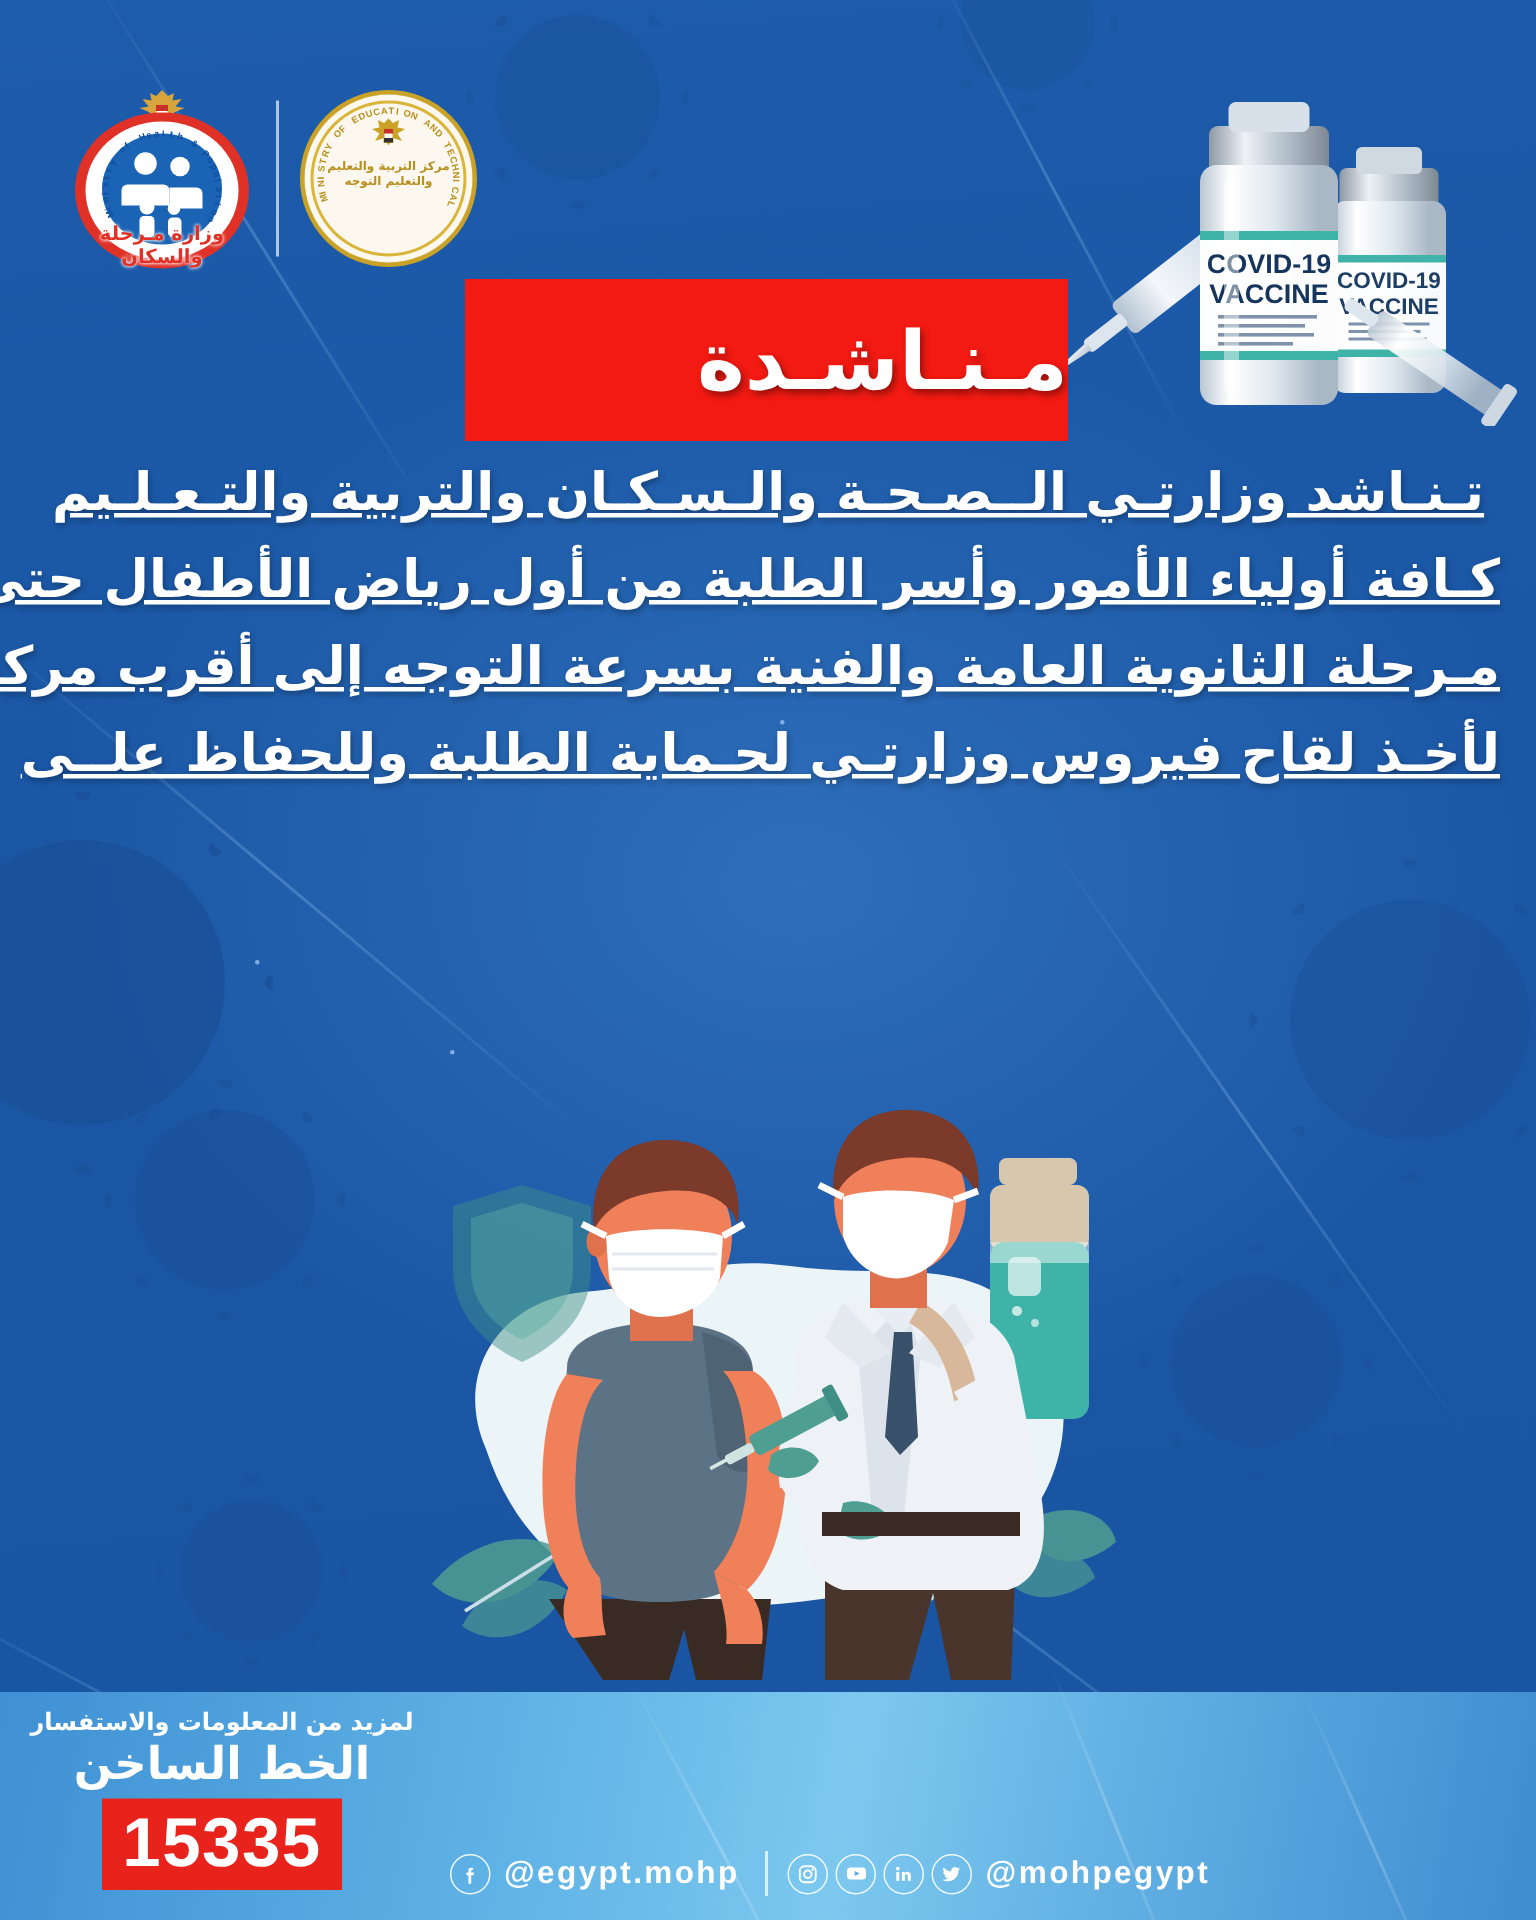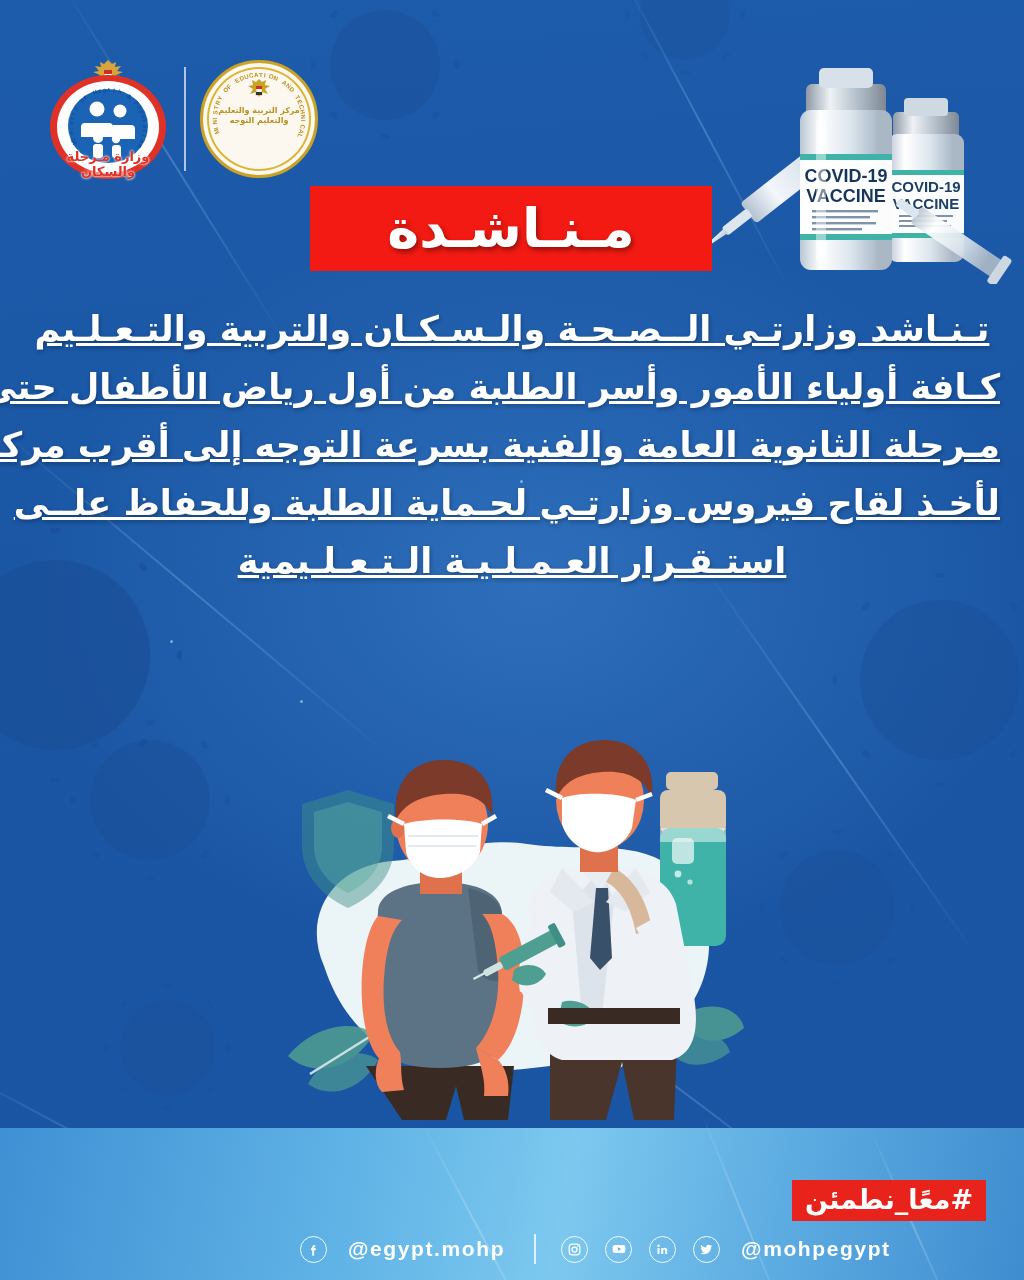--- a/index.html
+++ b/index.html
@@ -93,22 +93,22 @@
   .edu-ar {
     position:absolute; left:14px; top:46px; width:90px; text-align:center;
     color:#b8901f; font-size:8px; line-height:1.25; direction:rtl; font-weight:bold;
   }
 
   
   .vials { position:absolute; right:8px; top:34px; width:350px; height:250px; }
 
   
   .title-banner {
-    position:absolute; left:310px; top:186px; width:402px; height:85px;
-    background:#f21a12; display:flex; align-items:center; justify-content:center;
+    position:absolute; left:310px; top:186px; width:402px; height:108px;
+    background:#f21a12; display:flex; align-items:center; justify-content:flex-end;
   }
   .title-banner .t {
     color:#ffffff; font-size:54px; font-weight:bold; direction:rtl;
     letter-spacing:1px; text-shadow:2px 3px 5px rgba(0,0,0,.38);
     font-family:"DejaVu Sans", sans-serif;
   }
 
   
   .body-text {
     position:absolute; left:24px; top:300px; width:976px;
@@ -153,21 +153,21 @@
 
   .hashtag {
     position:absolute; right:38px; top:52px;
     background:#e8231c; color:#ffffff; padding:4px 13px 6px;
     font-size:27px; font-weight:bold; direction:rtl;
     font-family:"DejaVu Sans", sans-serif;
   }
 
   .socials {
     position:absolute; left:300px; bottom:16px;
-    display:flex; align-items:center; gap:17px;
+    display:flex; align-items:center; gap:5px;
   }
   .sic {
     width:27px; height:27px; border-radius:50%;
     border:1.6px solid rgba(255,255,255,.9);
     display:flex; align-items:center; justify-content:center; flex:none;
   }
   .handle {
     color:#ffffff; font-size:21px; letter-spacing:1.6px; font-weight:600;
     font-family:"Liberation Sans", sans-serif; margin:0 4px;
   }
@@ -384,21 +384,20 @@
 
   <div class="title-banner">
     <div class="t">مـنـاشـدة</div>
   </div>
 
   <div class="body-text">
     <div class="ln">تـنـاشد وزارتـي الــصـحـة والـسـكـان والتربية والتـعـلـيم</div>
     <div class="ln">كـافة أولياء الأمور وأسر الطلبة من أول رياض الأطفال حتى</div>
     <div class="ln">مـرحلة الثانوية العامة والفنية بسرعة التوجه إلى أقرب مركز</div>
     <div class="ln">لأخـذ لقاح فيروس وزارتـي لحـماية الطلبة وللحفاظ علــى</div>
-    <div class="ln">استـقـرار العـمـلـيـة الـتـعـلـيمية</div>
   </div>
 
   <svg class="illo" viewBox="0 0 500 404">
 
     <path d="M62 250 C40 200 70 150 130 145 C190 140 205 120 265 128 C330 137 380 120 420 160
              C460 200 452 265 420 300 C385 338 300 352 220 356 C140 360 85 320 62 250 Z" fill="#f4fbfa" opacity=".96"></path>
 
     <g opacity=".85">
       <path d="M40 88 L86 74 L132 88 L132 130 C132 162 108 182 86 192 C64 182 40 162 40 130 Z" fill="#3f8f86" opacity=".55"></path>
       <path d="M52 96 L86 86 L120 96 L120 130 C120 154 103 169 86 177 C69 169 52 154 52 130 Z" fill="#55a99f" opacity=".6"></path>
@@ -507,22 +506,26 @@
 
       <rect x="286" y="292" width="132" height="16" fill="#3a2a24"></rect>
     </g>
   </svg>
 
   <div class="footer">
     <div class="footer-streak" style="left:420px; top:-10px; width:260px; transform:rotate(62deg);"></div>
     <div class="footer-streak" style="left:700px; top:-20px; width:240px; transform:rotate(68deg);"></div>
     <div class="footer-streak" style="left:870px; top:0px;   width:220px; transform:rotate(66deg);"></div>
 
-
-    <div class="hashtag">#معًا_نطمئن</div>
+    <div class="hotline">
+      <div class="more">لمزيد من المعلومات والاستفسار</div>
+      <div class="hl">الخط الساخن</div>
+      <div class="num">15335</div>
+    </div>
+
 
     <div class="socials">
       <span class="sic">
         <svg viewBox="0 0 24 24" width="15" height="15">
             <path d="M15 5h-2.2c-1.6 0-2.8 1.2-2.8 2.8V10H8v3h2v9h3v-9h2.4l.6-3H13V8.2c0-.4.3-.7.7-.7H15z" fill="#ffffff"></path>
           </svg>
       </span>
       <span class="handle">@egypt.mohp</span>
 
       <span class="sep"></span>

